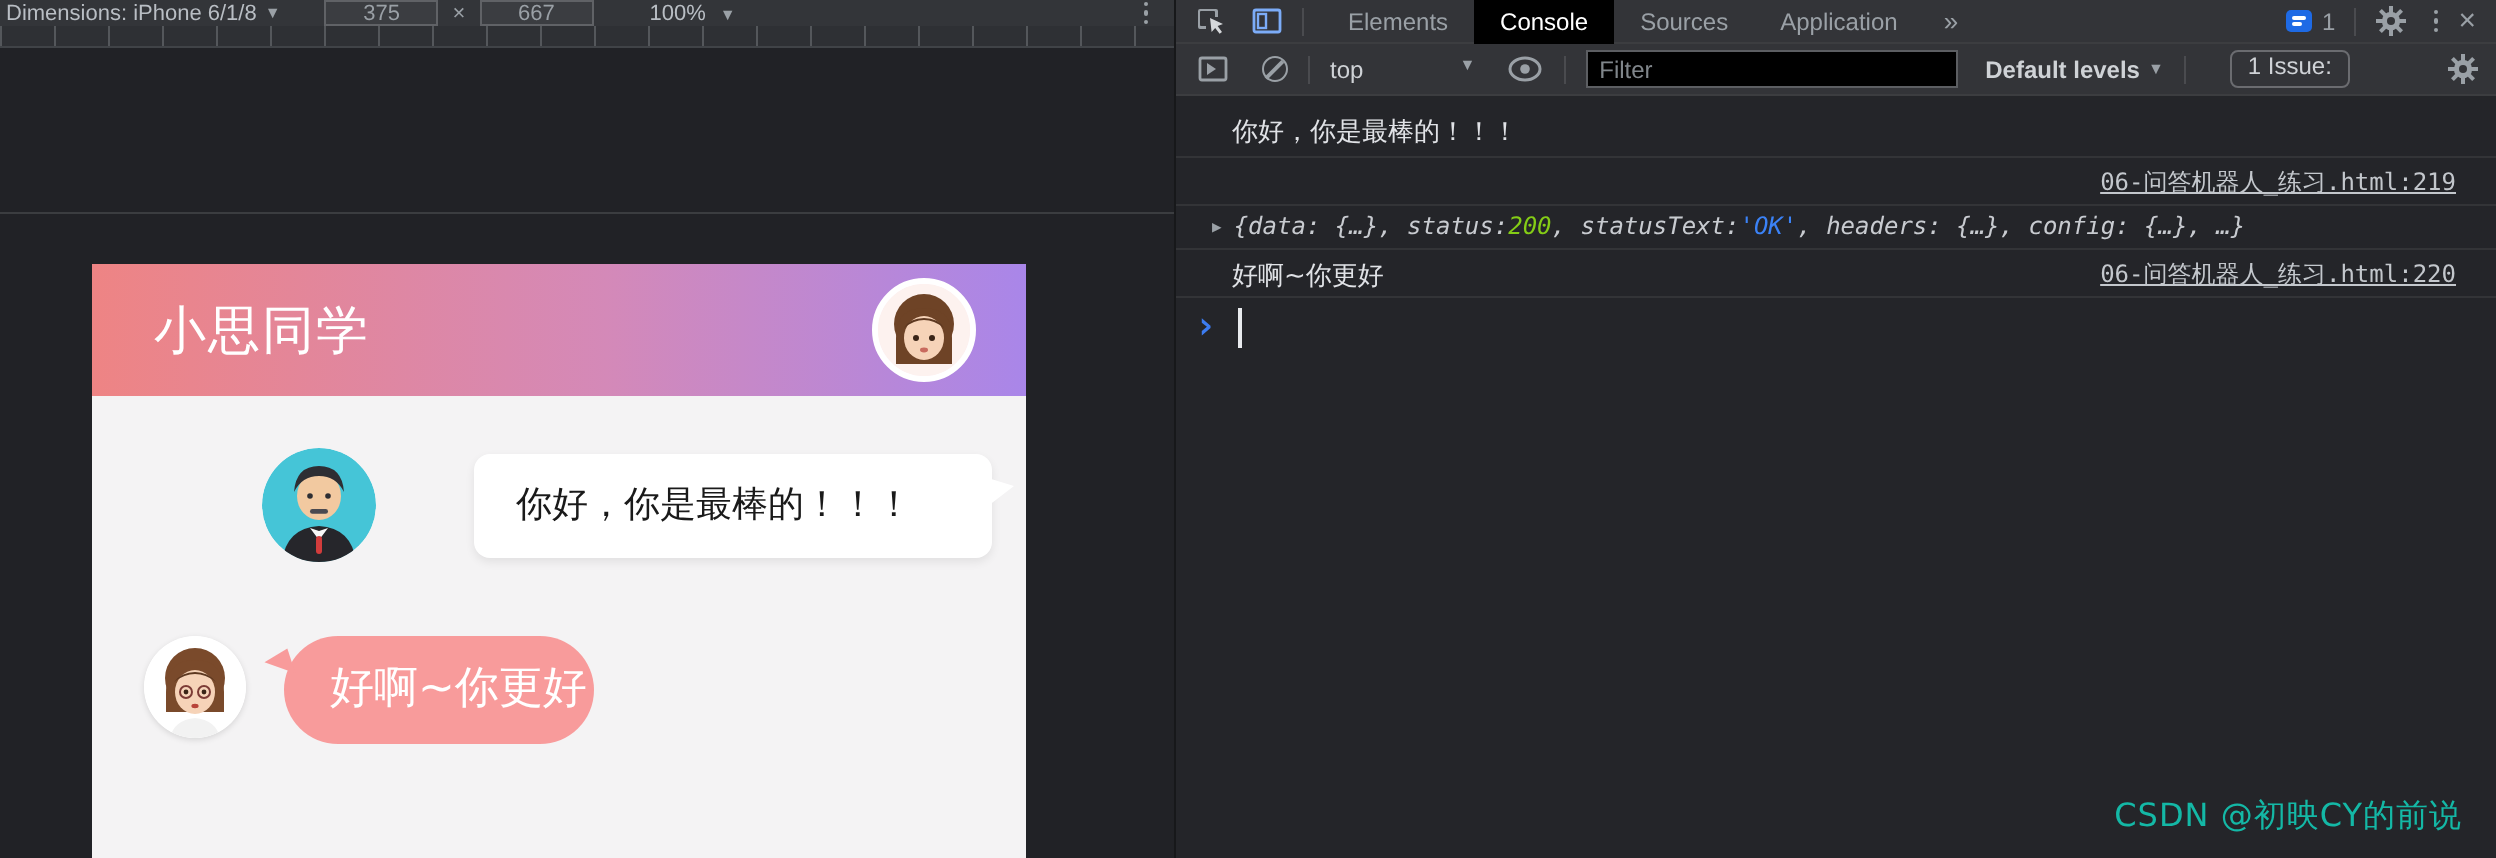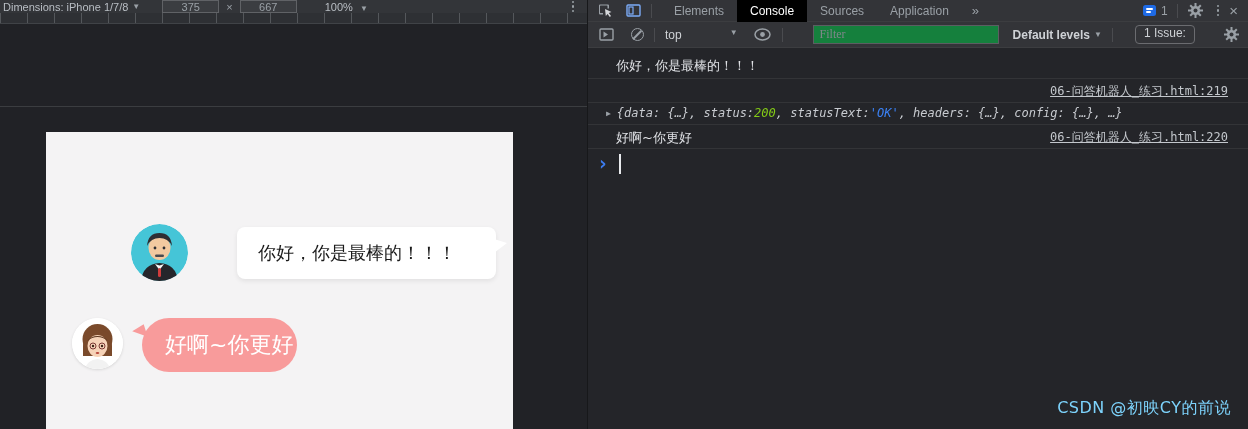--- a/index.html
+++ b/index.html
@@ -78,22 +78,22 @@
 
   .console-toolbar { position:absolute; left:0; top:22px; width:660px; height:26px; background:#333438;
                      border-bottom:1px solid #3c3d40; display:flex; align-items:center; font-size:12px; color:#cfd2d6; }
   .ct-icon { display:inline-flex; align-items:center; justify-content:center; width:18px; height:18px; }
   .icon-sidebar { margin-left:9px; }
   .icon-block { margin-left:16px; width:13px; height:13px; border:1.5px solid #9aa0a6; border-radius:50%; position:relative; }
   .icon-block::before { content:""; position:absolute; left:-1px; top:4.6px; width:12px; height:1.5px; background:#9aa0a6; transform:rotate(-45deg); }
   .ct-div { width:1px; height:14px; background:#4a4b4f; margin:0 10px; }
   .ctx-sel { display:flex; align-items:flex-start; white-space:nowrap;gap:44px; }
   .icon-eye { margin-left:16px; }
-  .filter-input { margin-left:20px; width:186px; height:19px; background:#15803d; border:1px solid #5c5e62;
-                  color:#d5d7da; font-size:12px; padding:0 6px; font-family:Liberation Serif, serif; }
+  .filter-input { margin-left:0; width:186px; height:19px; background:#000000; border:1px solid #5c5e62;
+                  color:#d5d7da; font-size:12px; padding:0 6px; font-family:Liberation Sans, sans-serif; }
   .filter-input::placeholder { color:#80868b; }
   .levels-sel { margin-left:14px; display:flex; align-items:center; white-space:nowrap;font-weight:bold; }
   .issues-box { margin-left:12px; display:flex; align-items:center; gap:5px; border:1px solid #6b6c70;
                 border-radius:4px; height:19px; padding:0 8px; white-space:nowrap;flex-direction:column; }
   .ct-gear { margin-left:auto; margin-right:8px; }
 
   .console-area { position:absolute; left:0; top:48px; width:660px; height:381px; background:#242529;
                   font-family:"DejaVu Sans Mono", monospace; font-size:12px; }
   .crow { display:flex; justify-content:space-between; align-items:flex-start; border-bottom:1px solid #333437;
           padding:0 20px 0 28px; }
@@ -104,50 +104,65 @@
   .cmsg { color:#e0e2e6; font-family:"DejaVu Sans", sans-serif; font-size:13px; white-space:nowrap; }
   .clink { color:#c3c7cc; text-decoration:underline; white-space:nowrap; cursor:pointer; }
   .obj-line { font-style:italic; color:#c8cbd0; white-space:nowrap; display:flex; align-items:center; }
   .expander { font-style:normal; font-size:8px; color:#9aa0a6; margin-right:6px; cursor:pointer; }
   .tok-num { color:#84cc16; }
   .tok-str { color:#3b82f6; }
   .prompt-row { display:flex; align-items:center; height:30px; padding-left:9px; }
   .prompt-chevron { color:#3c7cf0; font-size:19px; font-weight:bold; line-height:1; margin-top:-2px; }
   .cursor-bar { display:inline-block; width:1.5px; height:20px; background:#e8eaed; margin-left:11px; }
 
-  .watermark { position:absolute; right:17px; bottom:10px; font-size:16px; color:#7dd3fc;
+  .watermark { position:absolute; right:17px; bottom:10px; font-size:16px; color:#14b8a6;
                font-family:"DejaVu Sans", sans-serif; letter-spacing:0.5px; }
 </style>
 </head>
 <body>
 
 <div class="stage">
 
   <div class="left-pane">
 
     <div class="dev-toolbar">
-      <span class="dims-label">Dimensions: iPhone 1/7/8</span>
+      <span class="dims-label">Dimensions: iPhone 6/1/8</span>
       <span class="caret">▼</span>
       <input class="dim-input w" value="375" style="">
       <span class="times">×</span>
       <input class="dim-input" value="667" style="">
       <span class="zoom-sel">
         <span>100%</span> <span class="caret">▼</span>
       </span>
       <span class="vdots">
           <i></i>
           <i></i>
           <i></i>
         </span>
     </div>
 
     <div class="ruler"></div>
     <div class="hline"></div>
 
     <div class="phone">
+      <div class="phone-header">
+        <span class="phone-title">小思同学</span>
+        <span class="hdr-avatar">
+          <svg width="46" height="46" viewBox="0 0 46 46">
+            <circle cx="23" cy="23" r="23" fill="#fdf2ef"></circle>
+            <circle cx="23" cy="20" r="15" fill="#6e4326"></circle>
+            <path d="M9 27 Q9 12 23 12 Q37 12 37 27 L37 40 L9 40 Z" fill="#6e4326"></path>
+            <ellipse cx="23" cy="27" rx="10" ry="11" fill="#f6d3b8"></ellipse>
+            <path d="M13 22 Q23 14 33 22 Q30 17 23 17 Q16 17 13 22" fill="#5d3820"></path>
+            <circle cx="19" cy="27" r="1.5" fill="#3a2417"></circle>
+            <circle cx="27" cy="27" r="1.5" fill="#3a2417"></circle>
+            <ellipse cx="23" cy="33" rx="2" ry="1.2" fill="#c96a5e"></ellipse>
+          </svg>
+        </span>
+      </div>
 
       <div class="phone-body">
 
         <span class="avatar-man">
           <svg width="57" height="57" viewBox="0 0 57 57">
             <circle cx="28.5" cy="28.5" r="28.5" fill="#45c5d7"></circle>
             <ellipse cx="28.5" cy="24" rx="11" ry="12" fill="#f2c9a0"></ellipse>
             <path d="M16 22 Q17 9 28.5 9 Q40 9 41 22 Q37 14 28.5 14 Q20 14 16 22" fill="#2e2e33"></path>
             <circle cx="24" cy="24" r="1.4" fill="#2e2e33"></circle>
             <circle cx="33" cy="24" r="1.4" fill="#2e2e33"></circle>

